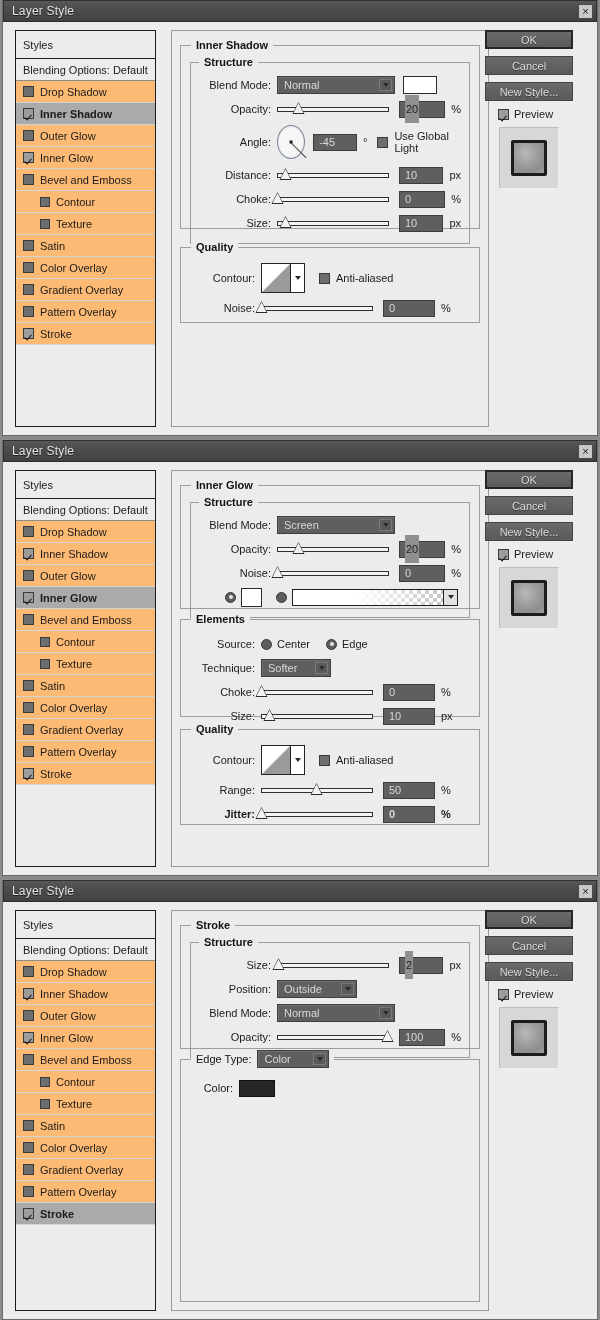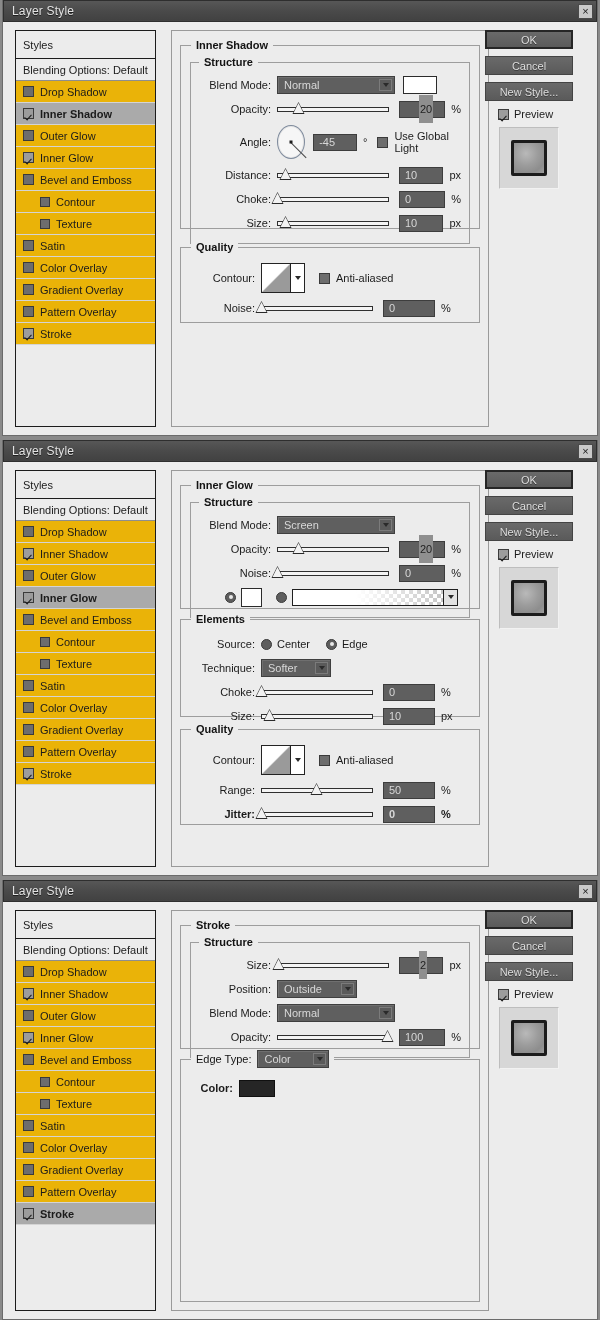--- a/index.html
+++ b/index.html
@@ -90,21 +90,21 @@
     background: #ececec;
   }
   .eff-row {
     height: 22px;
     display: flex;
     align-items: center;
     padding-left: 7px;
     font-size: 11px;
     color: #1b1b1b;
     border-bottom: 1px solid #d4d4d4;
-    background: #eab308;
+    background: #fdba74;
   }
   .eff-row.sub { padding-left: 24px; }
   .eff-row.selected { background: #aaaaaa; font-weight: bold; }
   .eff-fill { flex: 1 1 auto; background: #ececec; }
 
   .cbox {
     width: 11px; height: 11px;
     border: 1px solid #3a3a3a;
     background: #6d6d6d;
     margin-right: 6px;
@@ -210,21 +210,20 @@
     color: #d7d7d7;
     font-size: 11px;
     display: flex;
     align-items: center;
     padding-left: 5px;
   }
   .numfield .sel {
     background: #8f8f8f;
     color: #1f1f1f;
     padding: 8px 1px;
-    margin-left: 14px;
   }
 
   
   .slider {
     position: relative;
     height: 14px;
     flex: none;
   }
   .slider .track {
     position: absolute;
@@ -922,21 +921,21 @@
       <div class="fs-outer" style="top:148px;bottom:8px;">
         <div style="position:absolute;top:-10px;left:10px;background:#ececec;padding:0 5px;display:flex;align-items:center;">
           <span style="font-size:11px;color:#131313;margin-right:6px;">Edge Type:</span>
           <div class="combo" style="width:72px;">
             <span>Color</span>
             <span class="arrowbox">
                 <i class="arrow-d"></i>
               </span>
           </div>
         </div>
-        <div style="padding:18px 10px 8px 10px;font-weight:bold;">
+        <div style="padding:18px 10px 8px 10px;">
           <div class="row" style="margin-bottom:0;">
             <span class="lbl" style="width:48px;">Color:</span>
             <div class="swatch-dark"></div>
           </div>
         </div>
       </div>
     </div>
 
     <div class="btn-col">
       <div class="pbtn default">OK</div>

